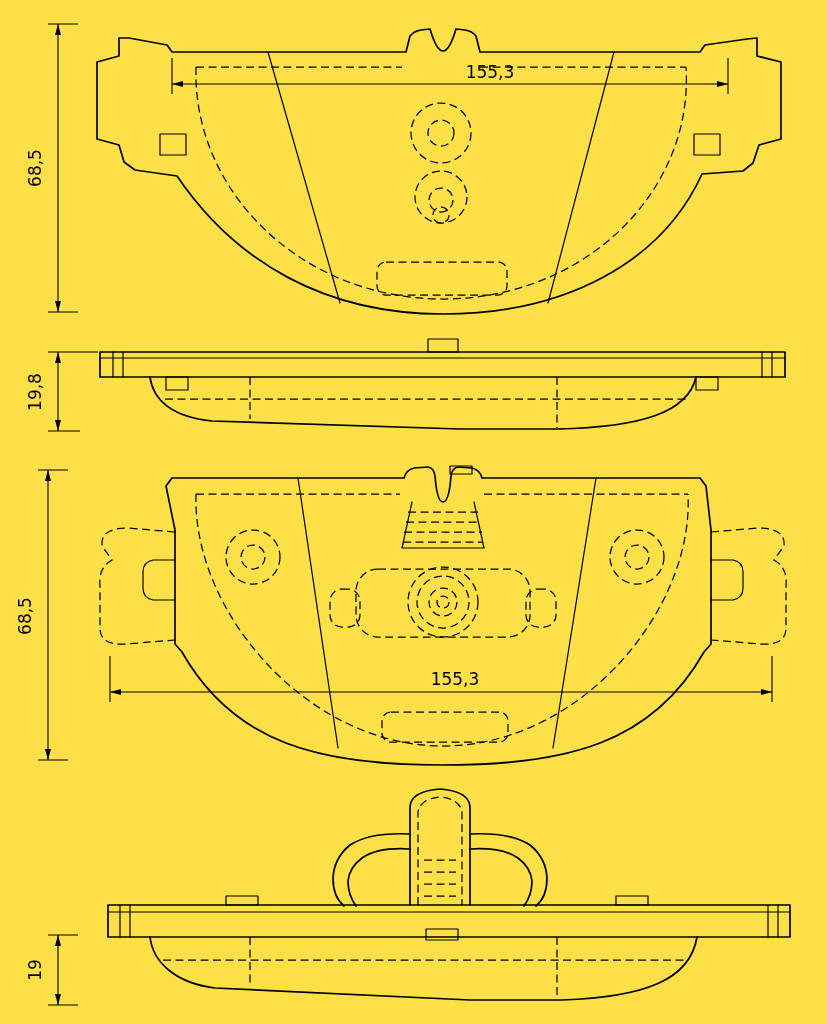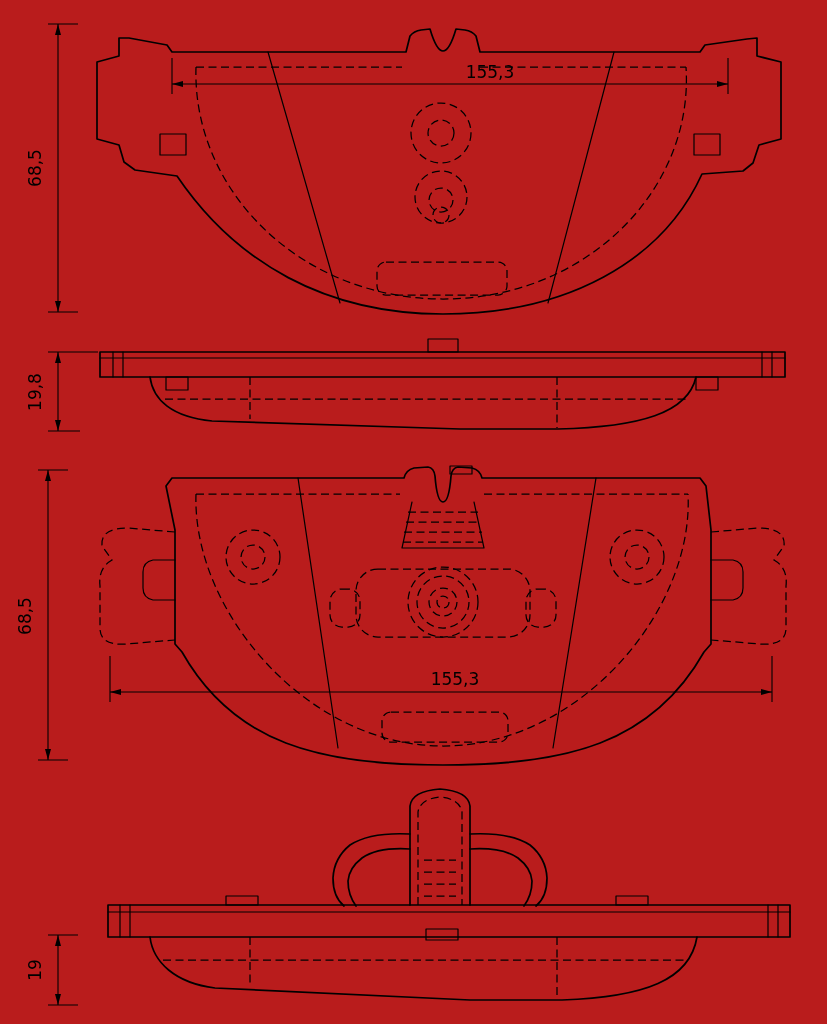--- a/index.html
+++ b/index.html
@@ -1,16 +1,16 @@
 <!DOCTYPE html>
 <html><head>
 <meta charset="utf-8">
 <style>
   html,body{margin:0;padding:0;background:#ffffff;}
-  .stage{width:827px;height:1024px;background:#b91c1c;position:relative;overflow:hidden;}
+  .stage{width:827px;height:1024px;background:#fde047;position:relative;overflow:hidden;}
   svg{display:block;}
   .outline{fill:none;stroke:#000;stroke-width:1.7;stroke-linejoin:round;stroke-linecap:round;}
   .thin{fill:none;stroke:#000;stroke-width:1.2;stroke-linejoin:round;stroke-linecap:round;}
   .hidden-edge{fill:none;stroke:#000;stroke-width:1.25;stroke-dasharray:8 4.5;}
   .dim{fill:none;stroke:#000;stroke-width:1.1;}
   .dimtext{font-family:"DejaVu Sans", sans-serif;font-size:17px;fill:#000;}
 </style>
 </head>
 <body>
 

